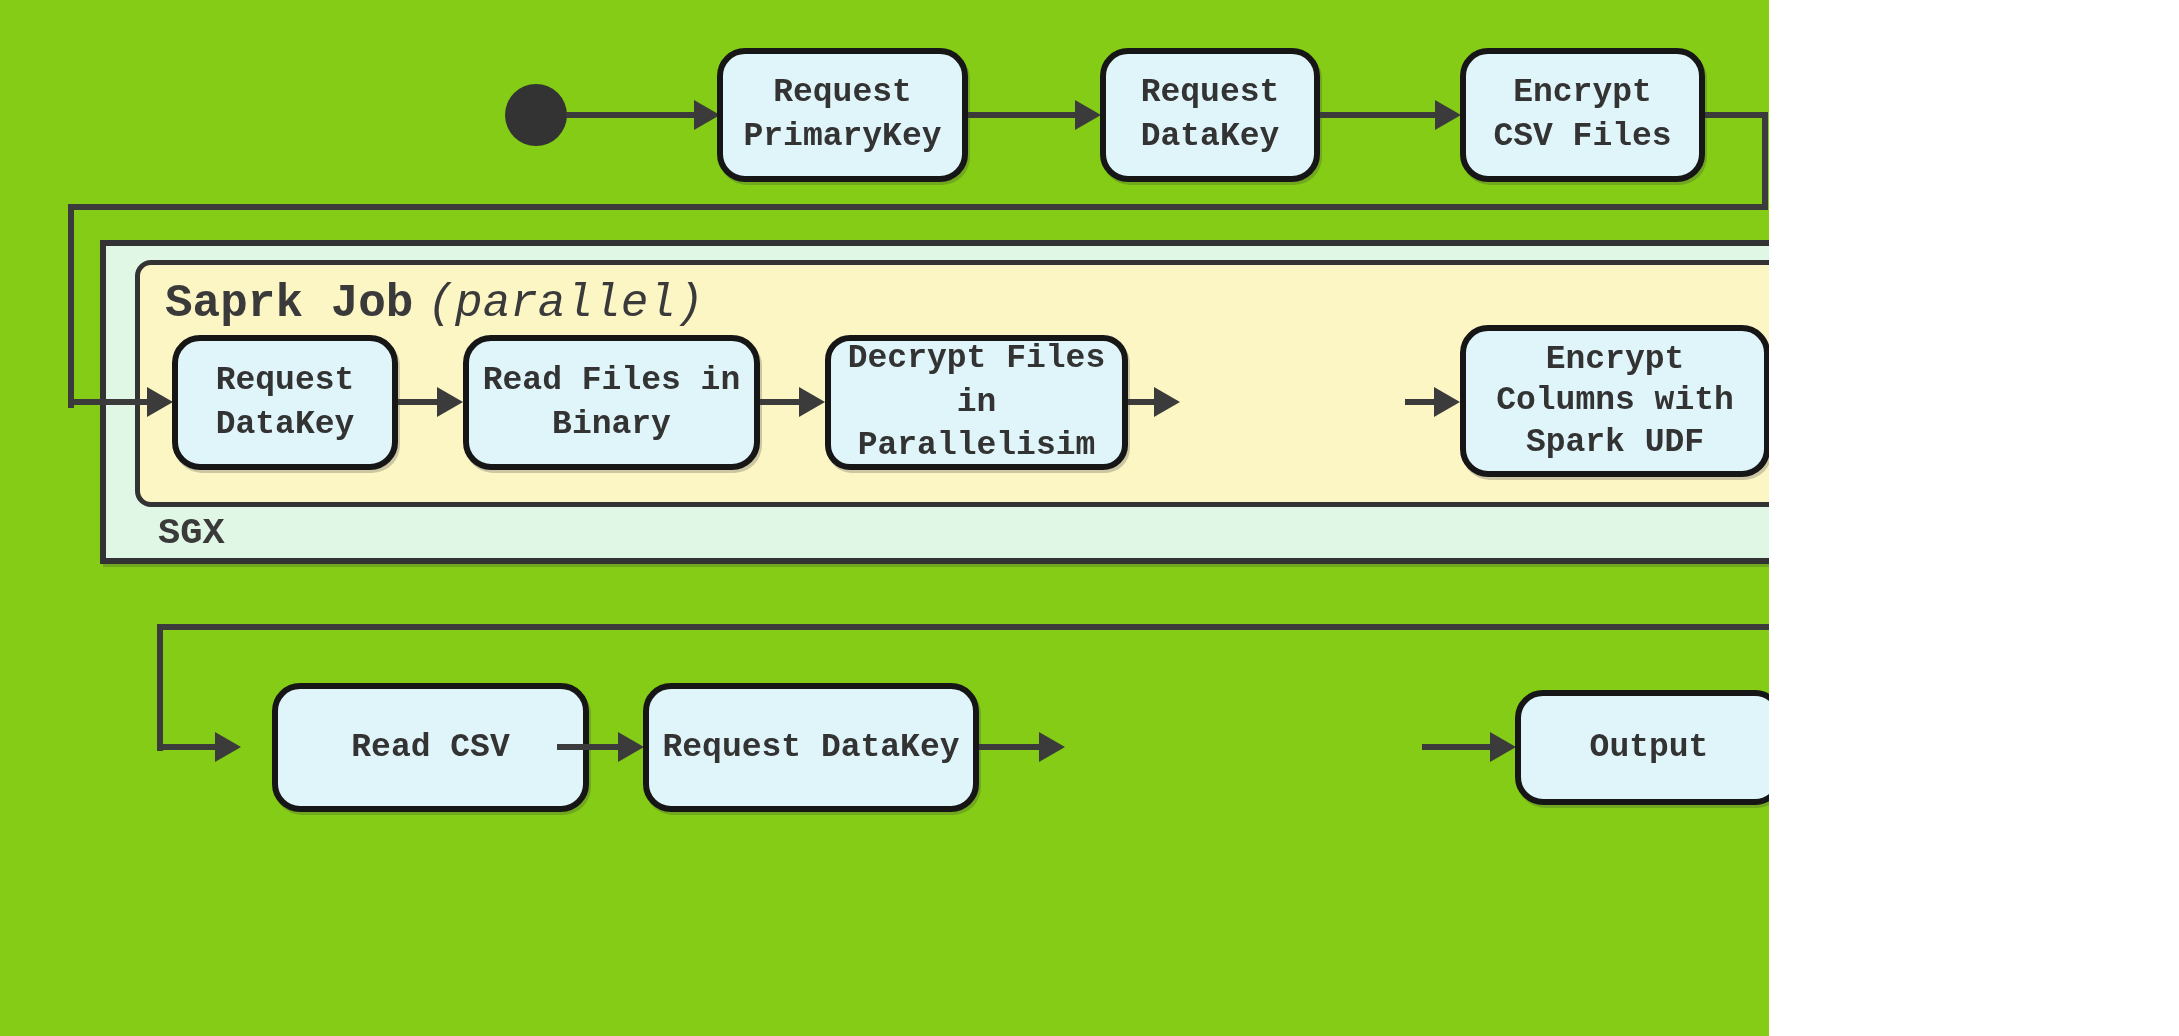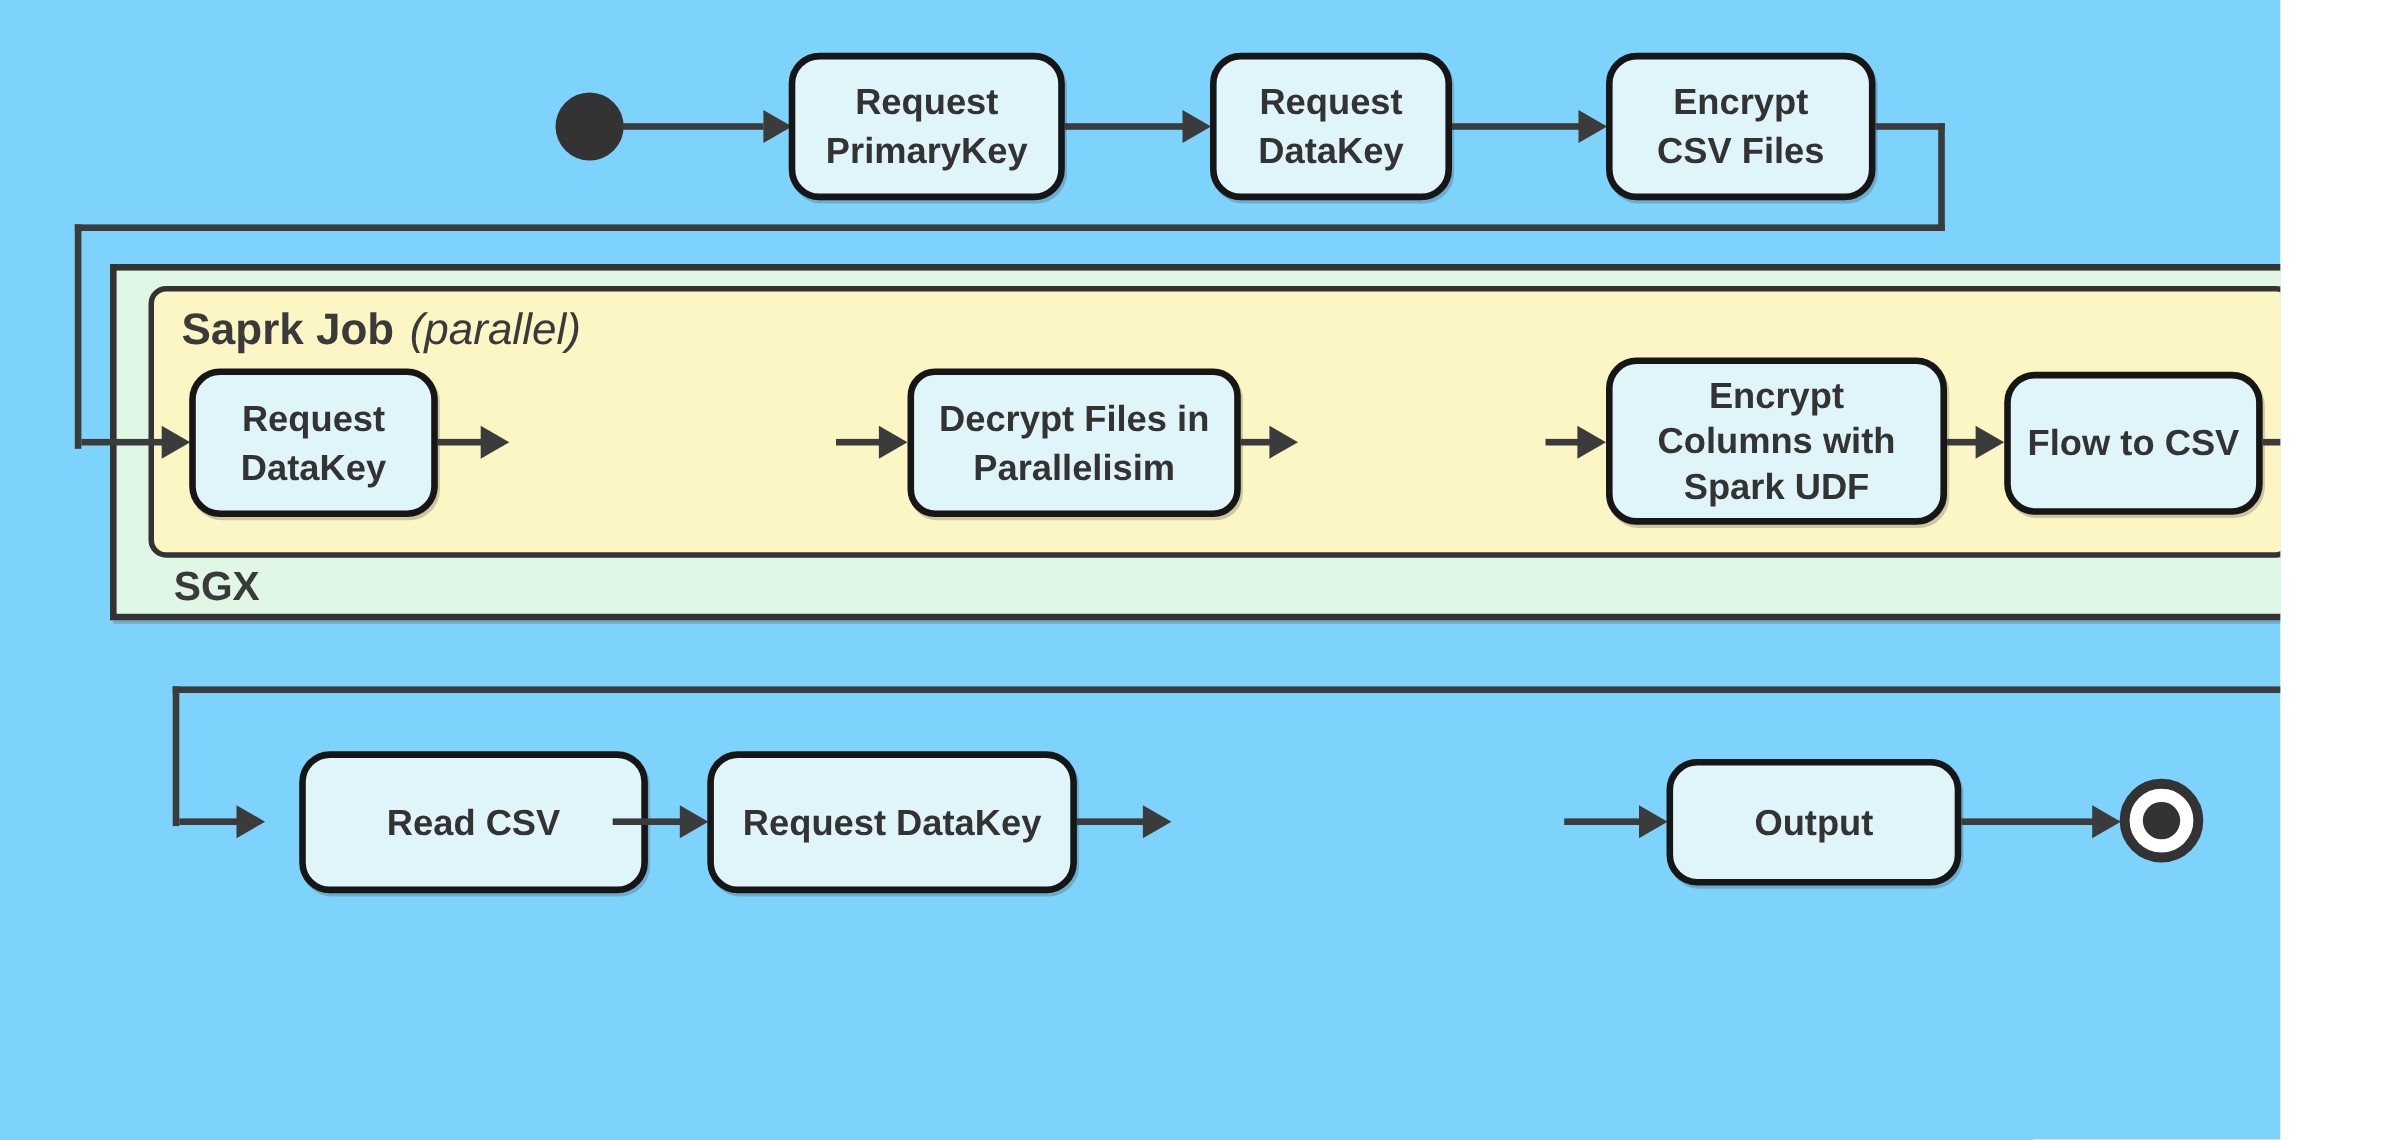--- a/index.html
+++ b/index.html
@@ -1,20 +1,20 @@
 <!DOCTYPE html>
 <html><head>
 <meta charset="utf-8">
 <style>
   html,body{margin:0;padding:0;background:#ffffff;}
   #canvas{
     position:relative;
-    width:2073px;height:1036px;
-    background:#7dd3fc;
-    font-family:Liberation Sans, sans-serif;
+    width:1769px;height:1036px;
+    background:#84cc16;
+    font-family:Liberation Mono, monospace;
     color:#333333;
     overflow:hidden;
   }
   
   .node{
     position:absolute;
     background:#e0f5fa;
     border:6px solid #161616;
     border-radius:28px;
     box-shadow:2px 3px 0 rgba(60,60,60,0.25);
@@ -52,21 +52,21 @@
     background:#e0f7e6;border:6px solid #333333;box-sizing:border-box;
     box-shadow:3px 3px 0 rgba(60,60,60,0.25);
   }
   .container-inner{
     position:absolute;left:135px;top:260px;width:1950px;height:247px;
     background:#fcf6c5;border:5px solid #333333;border-radius:16px;
     box-sizing:border-box;
   }
   .spark-label{
     position:absolute;left:165px;top:278px;
-    font-size:40px;color:#3a3a3a;white-space:nowrap;
+    font-size:46px;color:#3a3a3a;white-space:nowrap;
   }
   .spark-label .bold{font-weight:bold;}
   .spark-label .ital{font-style:italic;font-weight:normal;margin-left:14px;}
   .sgx-label{
     position:absolute;left:158px;top:512px;
     font-size:37px;font-weight:bold;color:#3a3a3a;
   }
   .caption{
     position:absolute;left:0;top:876px;width:2179px;
     text-align:center;font-size:46px;font-weight:bold;color:#333333;
@@ -111,20 +111,22 @@
 
   <div class="seg" style="left:74px;top:399px;width:76px;height:6px;"></div>
   <div class="ah" style="left:147px;top:387px;"></div>
 
   <div class="node" style="left:172px;top:335px;width:226px;height:135px;">Request
 DataKey</div>
 
   <div class="seg" style="left:398px;top:399px;width:44px;height:6px;"></div>
   <div class="ah" style="left:437px;top:387px;"></div>
 
+  <div class="node" style="left:463px;top:335px;width:297px;height:135px;">Read Files in
+Binary</div>
 
   <div class="seg" style="left:760px;top:399px;width:44px;height:6px;"></div>
   <div class="ah" style="left:799px;top:387px;"></div>
 
   <div class="node" style="left:825px;top:335px;width:303px;height:135px;border-radius:25px;">Decrypt Files in
 Parallelisim</div>
 
   <div class="seg" style="left:1128px;top:399px;width:32px;height:6px;"></div>
   <div class="ah" style="left:1154px;top:387px;"></div>
 

